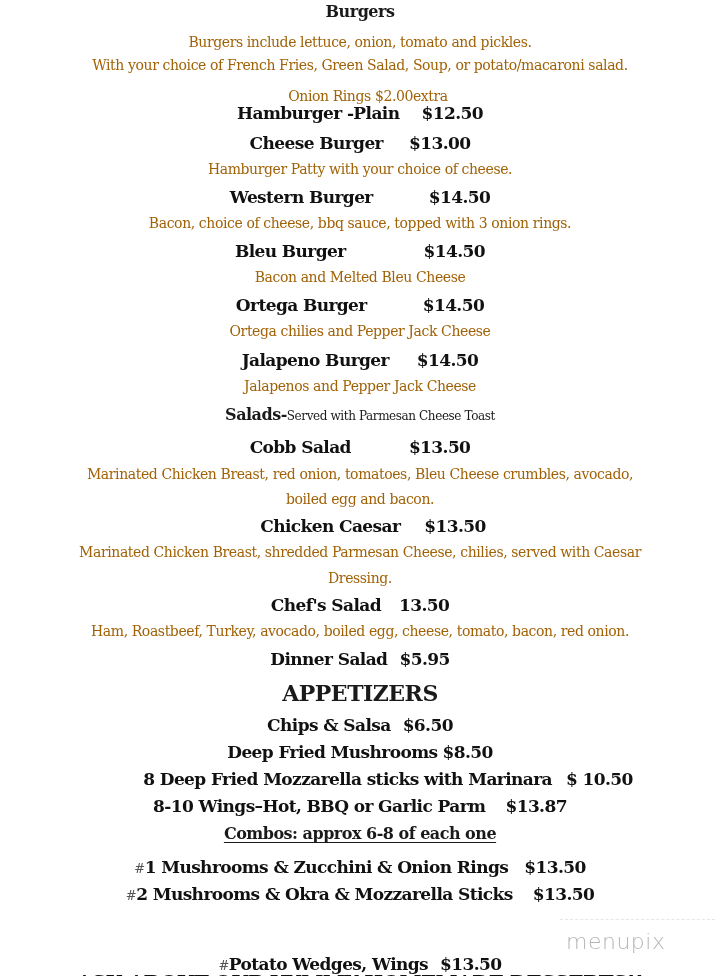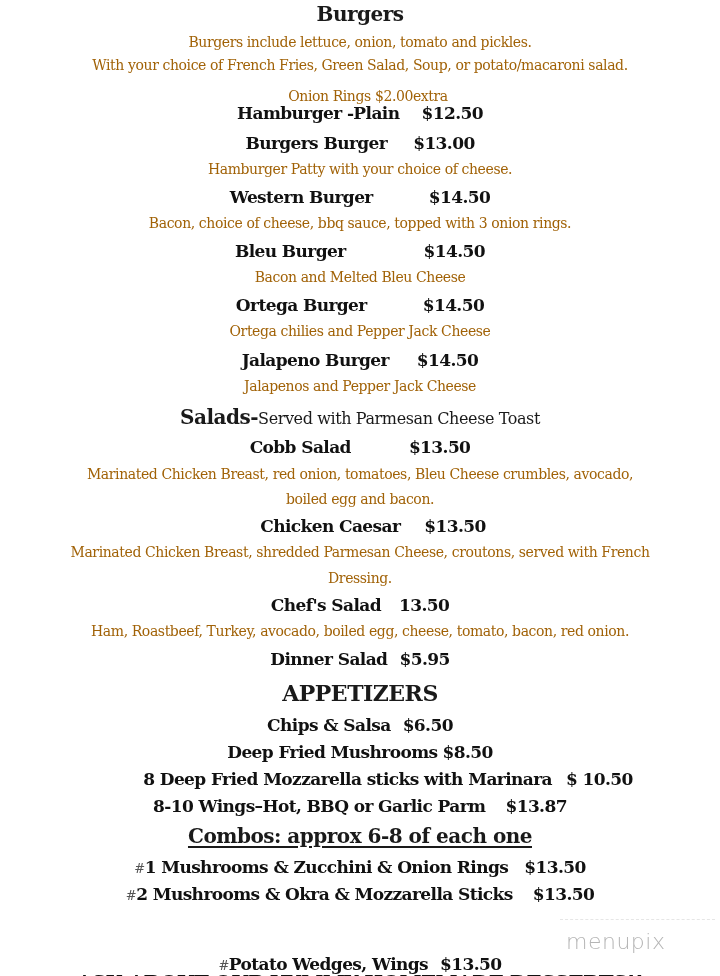--- a/index.html
+++ b/index.html
@@ -1,42 +1,42 @@
 <!DOCTYPE html>
 <html><head>
 <meta charset="utf-8">
 <style>
   html, body { margin: 0; padding: 0; background: #ffffff; }
   body { width: 720px; height: 976px; overflow: hidden; position: relative;
          font-family: "DejaVu Serif", "Liberation Serif", serif; color: #1a1a1a; }
   .line { position: absolute; left: 0; width: 720px; text-align: center; white-space: nowrap; }
-  .h1 { font-weight: bold; font-size: 20px; letter-spacing: -0.5px; }
+  .h1 { font-weight: bold; font-size: 16px; letter-spacing: -0.5px; }
   .item { font-weight: bold; font-size: 17px; letter-spacing: -0.6px; color: #111; }
   .desc { font-size: 14px; color: #a16207; letter-spacing: -0.4px; }
   .item .gap { display: inline-block; }
-  .section-sub { font-weight: normal; font-size: 16px; letter-spacing: -0.4px; text-align: right; }
+  .section-sub { font-weight: normal; font-size: 12px; letter-spacing: -0.4px; text-align: right; }
   .u { text-decoration: underline; text-underline-offset: 3px; }
   .hash { font-weight: normal; font-size: 13px; color: #555; }
   .watermark { position: absolute; left: 566px; top: 929px; font-family: "DejaVu Sans", sans-serif;
                font-size: 22px; color: #b5b5b5; letter-spacing: 0.5px; font-weight: 200; }
   .wm-line { position: absolute; left: 560px; top: 919px; width: 155px; border-top: 1px dashed #e6e6e6; }
 </style>
 </head>
 <body>
 
 <div class="line h1" style="top:2px;">Burgers</div>
 <div class="line desc" style="top:34px;">Burgers include lettuce, onion, tomato and pickles.</div>
 <div class="line desc" style="top:57px;">With your choice of French Fries, Green Salad, Soup, or potato/macaroni salad.</div>
 <div class="line desc" style="top:88px;padding-left:8px;">Onion Rings $2.00extra</div>
 
 <div class="line item" style="top:103px;">
   <span>Hamburger -Plain</span><span class="gap" style="width:22px"></span><span>$12.50</span>
 </div>
 <div class="line item" style="top:133px;">
-  <span>Burgers Burger</span><span class="gap" style="width:26px"></span><span>$13.00</span>
+  <span>Cheese Burger</span><span class="gap" style="width:26px"></span><span>$13.00</span>
 </div>
 <div class="line desc" style="top:161px;">Hamburger Patty with your choice of cheese.</div>
 
 <div class="line item" style="top:187px;">
   <span>Western Burger</span><span class="gap" style="width:56px"></span><span>$14.50</span>
 </div>
 <div class="line desc" style="top:215px;">Bacon, choice of cheese, bbq sauce, topped with 3 onion rings.</div>
 
 <div class="line item" style="top:241px;">
   <span>Bleu Burger</span><span class="gap" style="width:78px"></span><span>$14.50</span>
@@ -59,21 +59,21 @@
 
 <div class="line item" style="top:437px;">
   <span>Cobb Salad</span><span class="gap" style="width:58px"></span><span>$13.50</span>
 </div>
 <div class="line desc" style="top:466px;">Marinated Chicken Breast, red onion, tomatoes, Bleu Cheese crumbles, avocado,</div>
 <div class="line desc" style="top:491px;">boiled egg and bacon.</div>
 
 <div class="line item" style="top:516px;margin-left:13px;">
   <span>Chicken Caesar</span><span class="gap" style="width:24px"></span><span>$13.50</span>
 </div>
-<div class="line desc" style="top:544px;">Marinated Chicken Breast, shredded Parmesan Cheese, croutons, served with French</div>
+<div class="line desc" style="top:544px;">Marinated Chicken Breast, shredded Parmesan Cheese, chilies, served with Caesar</div>
 <div class="line desc" style="top:570px;">Dressing.</div>
 
 <div class="line item" style="top:595px;">
   <span>Chef's Salad</span><span class="gap" style="width:18px"></span><span>13.50</span>
 </div>
 <div class="line desc" style="top:623px;">Ham, Roastbeef, Turkey, avocado, boiled egg, cheese, tomato, bacon, red onion.</div>
 
 <div class="line item" style="top:649px;">
   <span>Dinner Salad</span><span class="gap" style="width:12px"></span><span>$5.95</span>
 </div>

